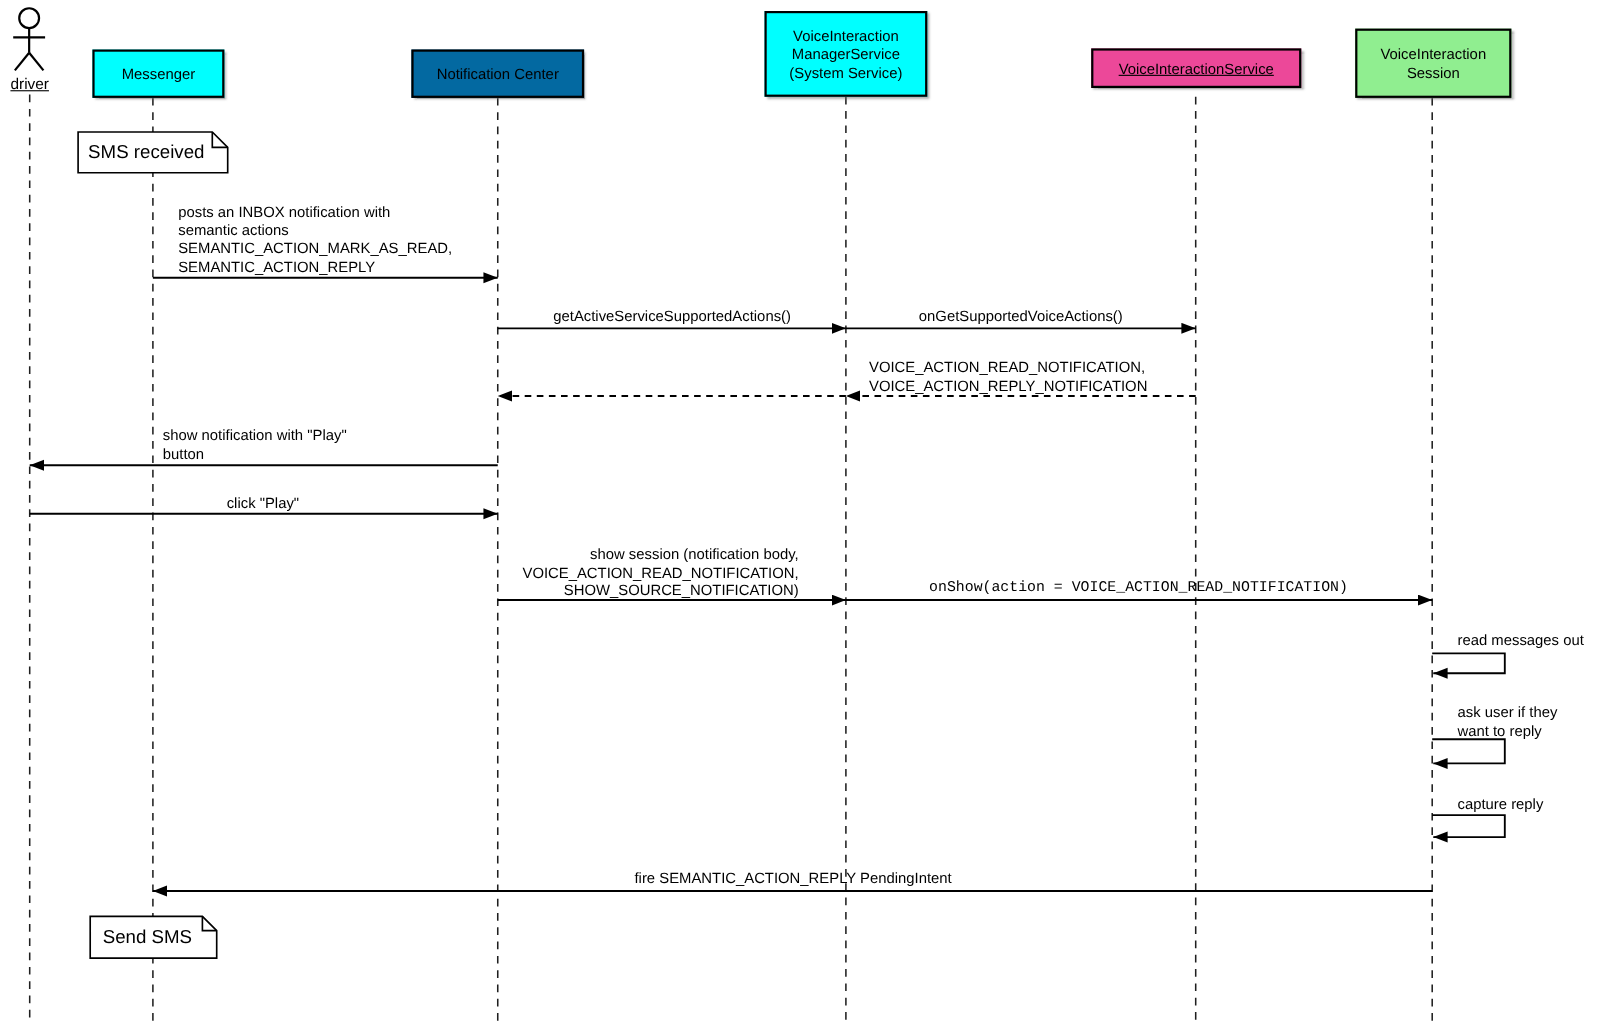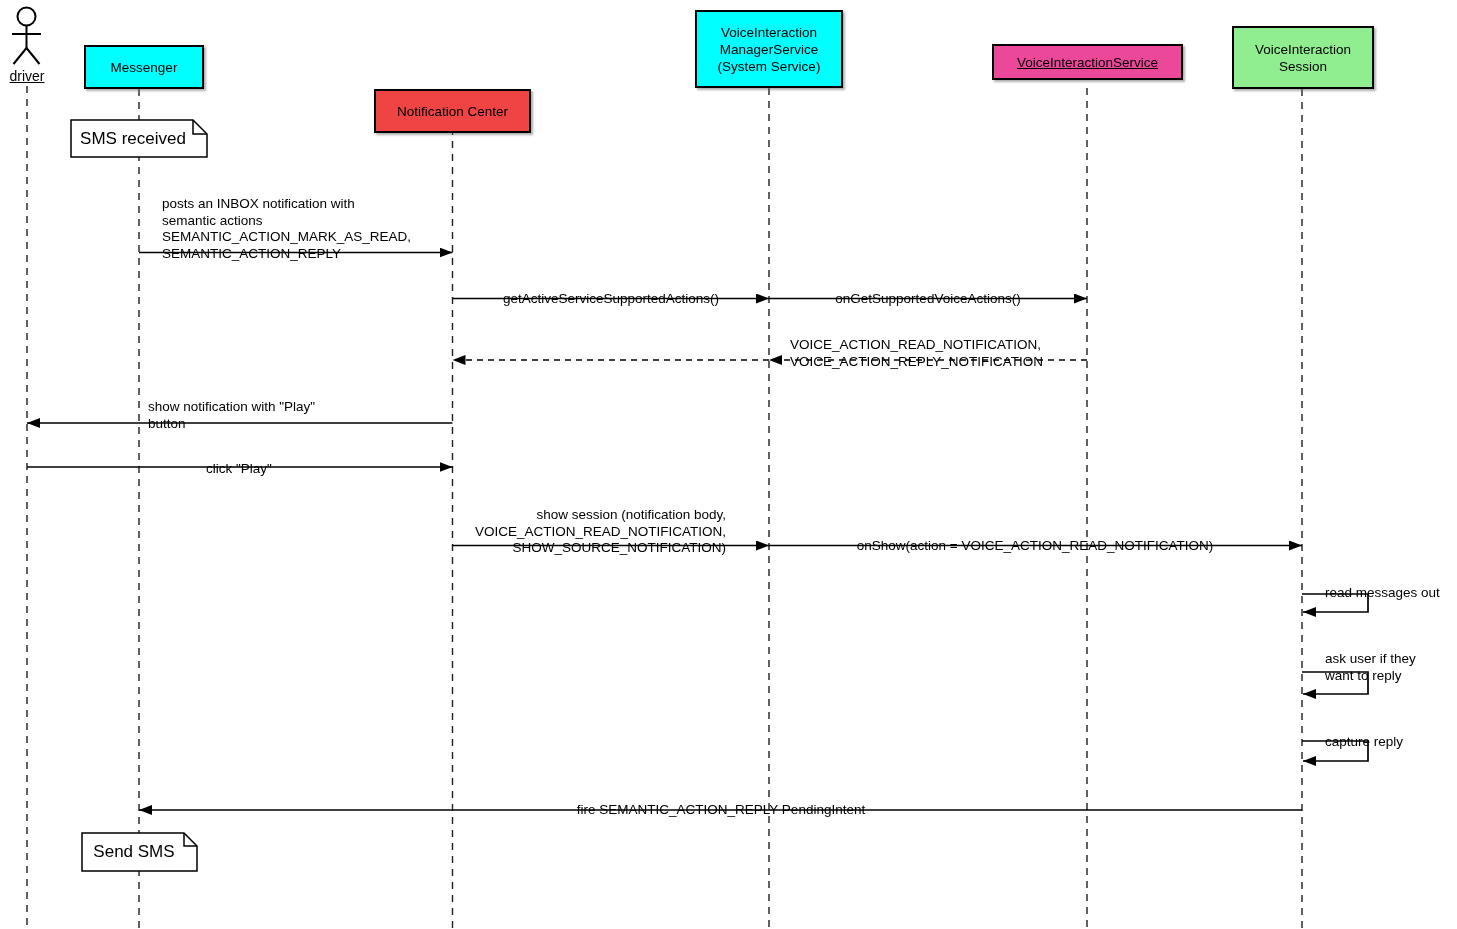--- a/index.html
+++ b/index.html
@@ -10,21 +10,21 @@
   }
   #wires { position:absolute; left:0; top:0; }
   .participant {
     position:absolute; box-sizing:border-box;
     display:flex; align-items:center; justify-content:center;
     border:2px solid #000000; text-align:center;
     font-size:13.5px; line-height:17px; white-space:pre-line;
     box-shadow:2px 2px 2px rgba(110,110,110,0.55);
   }
   .actor-label { position:absolute; font-size:14px; text-align:center;text-decoration:underline; }
-  .msg { position:absolute; font-size:13.5px; line-height:16.5px; white-space:pre;margin-top:11px; }
+  .msg { position:absolute; font-size:13.5px; line-height:16.5px; white-space:pre; }
   .msg.center { transform:translateX(-50%); text-align:center; }
   .note-text {
     position:absolute; display:flex; align-items:center; justify-content:center;
     font-size:17px; white-space:nowrap;
   }
 </style>
 </head>
 <body>
 
 <div id="diagram">
@@ -73,21 +73,21 @@
       <polyline points="1302,594 1368,594 1368,612 1303,612" marker-end="url(#arr)"></polyline>
       <polyline points="1302,672 1368,672 1368,694 1303,694" marker-end="url(#arr)"></polyline>
       <polyline points="1302,741 1368,741 1368,761 1303,761" marker-end="url(#arr)"></polyline>
       <line x1="1302" y1="810" x2="139" y2="810" marker-end="url(#arr)"></line>
     </g>
   </svg>
 
   <div class="actor-label" style="left:0px; top:68px; width:54px;">driver</div>
 
   <div class="participant" style="left: 84px; top: 45px; width: 120px; height: 44px; background-color: rgb(0, 255, 255);">Messenger</div>
-  <div class="participant" style="left: 374px; top: 45px; width: 157px; height: 44px; background-color: #ef4444; margin-top: 44px;">Notification Center</div>
+  <div class="participant" style="left: 374px; top: 45px; width: 157px; height: 44px; background-color: #0369a1;">Notification Center</div>
   <div class="participant" style="left: 695px; top: 10px; width: 148px; height: 78px; background-color: rgb(0, 255, 255);">VoiceInteraction
 ManagerService
 (System Service)</div>
   <div class="participant" style="left: 992px; top: 44px; width: 191px; height: 36px; background-color: #ec4899; text-decoration: underline;">VoiceInteractionService</div>
   <div class="participant" style="left: 1232px; top: 26px; width: 142px; height: 63px; background-color: rgb(144, 238, 144);">VoiceInteraction
 Session</div>
 
   <div class="note-text" style="left:71px; top:120px; width:124px; height:37px;">SMS received</div>
   <div class="note-text" style="left:82px; top:833px; width:104px; height:38px;">Send SMS</div>
 
@@ -98,20 +98,20 @@
   <div class="msg center" style="left:611px; top:280px;">getActiveServiceSupportedActions()</div>
   <div class="msg center" style="left:928px; top:280px;">onGetSupportedVoiceActions()</div>
   <div class="msg" style="left:790px; top:326px;">VOICE_ACTION_READ_NOTIFICATION,
 VOICE_ACTION_REPLY_NOTIFICATION</div>
   <div class="msg" style="left:148px; top:388px;">show notification with "Play"
 button</div>
   <div class="msg center" style="left:239px; top:450px;">click "Play"</div>
   <div class="msg" style="left:475px; top:496px;text-align:right;">show session (notification body,
 VOICE_ACTION_READ_NOTIFICATION,
 SHOW_SOURCE_NOTIFICATION)</div>
-  <div class="msg center" style="left:1035px; top:527px;">onShow(action = VOICE_ACTION_READ_NOTIFICATION)</div>
+  <div class="msg center" style="left:1035px; top:527px;font-family:Liberation Mono, monospace;">onShow(action = VOICE_ACTION_READ_NOTIFICATION)</div>
   <div class="msg" style="left:1325px; top:574px;">read messages out</div>
   <div class="msg" style="left:1325px; top:640px;">ask user if they
 want to reply</div>
   <div class="msg" style="left:1325px; top:723px;">capture reply</div>
   <div class="msg center" style="left:721px; top:791px;">fire SEMANTIC_ACTION_REPLY PendingIntent</div>
 
 </div>
 
 </body></html>

